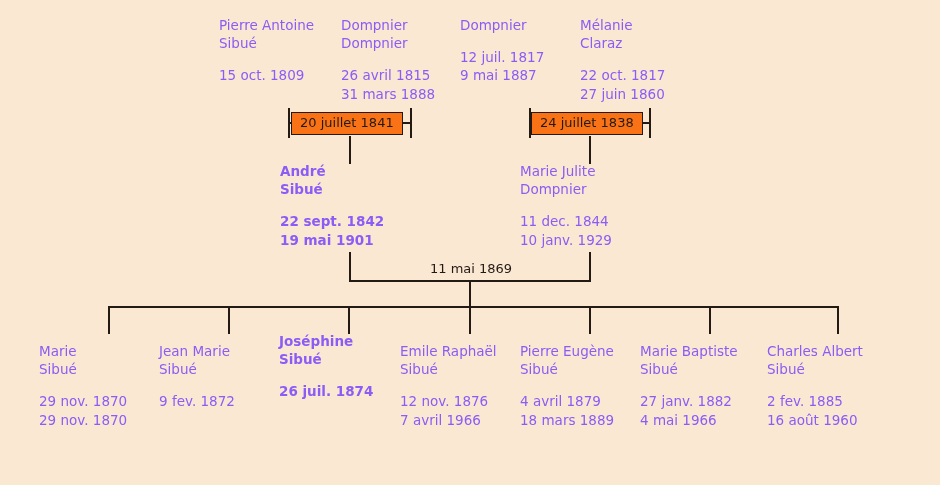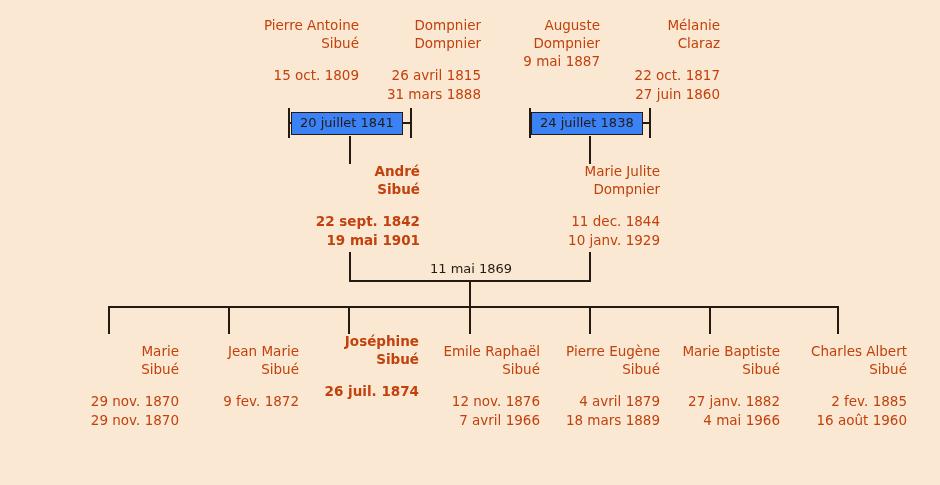--- a/index.html
+++ b/index.html
@@ -15,39 +15,39 @@
   #canvas {
     position: relative;
     width: 940px;
     height: 485px;
     background: #fbe8d3;
     overflow: hidden;
     color: #241a14;
   }
   .person {
     position: absolute;
-    text-align: right;
+    text-align: left;
     line-height: 1.35;
     font-size: 13.5px;
-    color: #c2410c;
+    color: #8b5cf6;
   }
   .person .nm {
     white-space: nowrap;
   }
   .person .dates {
     margin-top: 14px;
     white-space: nowrap;
   }
   .person.highlight {
     font-weight: bold;
   }
   .marriage {
     position: absolute;
     border: 1px solid #241a14;
-    background: #3b82f6;
+    background: #f97316;
     font-size: 13px;
     text-align: center;
     padding: 3px 8px 4px 8px;
     white-space: nowrap;
     line-height: 1.1;
   }
   .marriage.plain {
     border: none;
     background: transparent;
     padding: 0;
@@ -75,22 +75,22 @@
   </div>
 
   <div class="person" style="left:341px; top:16px; width:140px;">
     <div class="nm">Dompnier</div>
     <div class="nm">Dompnier</div>
     <div class="dates">26 avril 1815</div>
     <div class="nm">31 mars 1888</div>
   </div>
 
   <div class="person" style="left:460px; top:16px; width:140px;">
-    <div class="nm">Auguste</div>
     <div class="nm">Dompnier</div>
+    <div class="dates">12 juil. 1817</div>
     <div class="nm">9 mai 1887</div>
   </div>
 
   <div class="person" style="left:580px; top:16px; width:140px;">
     <div class="nm">Mélanie</div>
     <div class="nm">Claraz</div>
     <div class="dates">22 oct. 1817</div>
     <div class="nm">27 juin 1860</div>
   </div>
 

